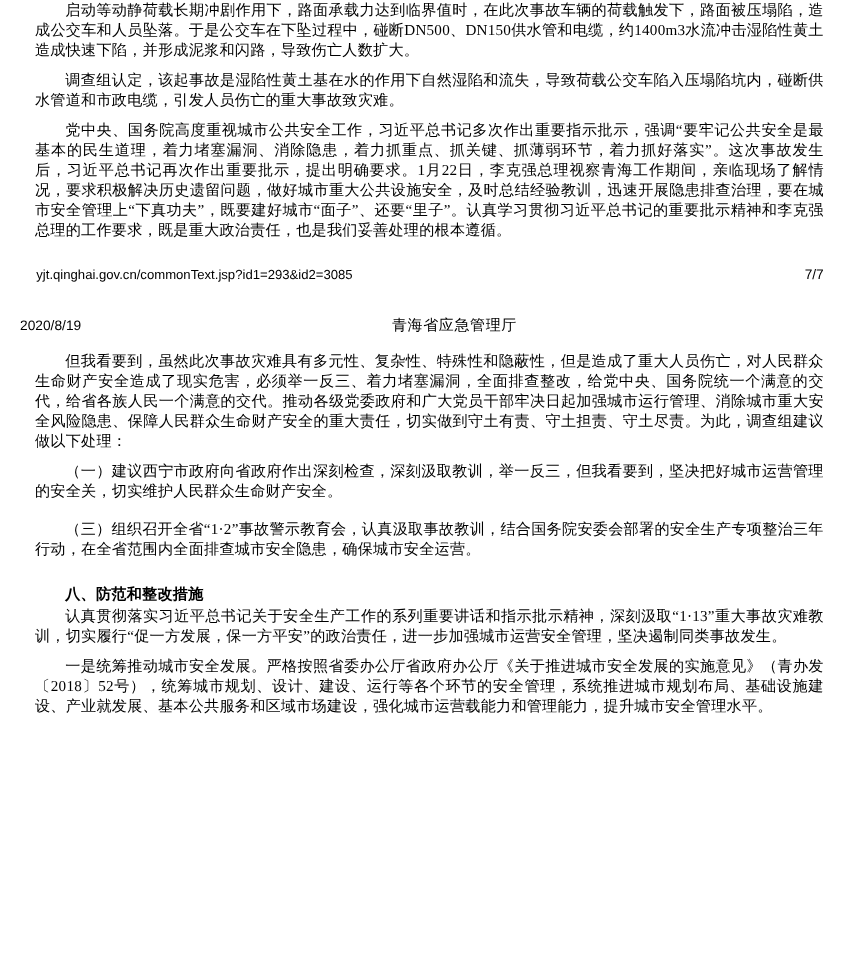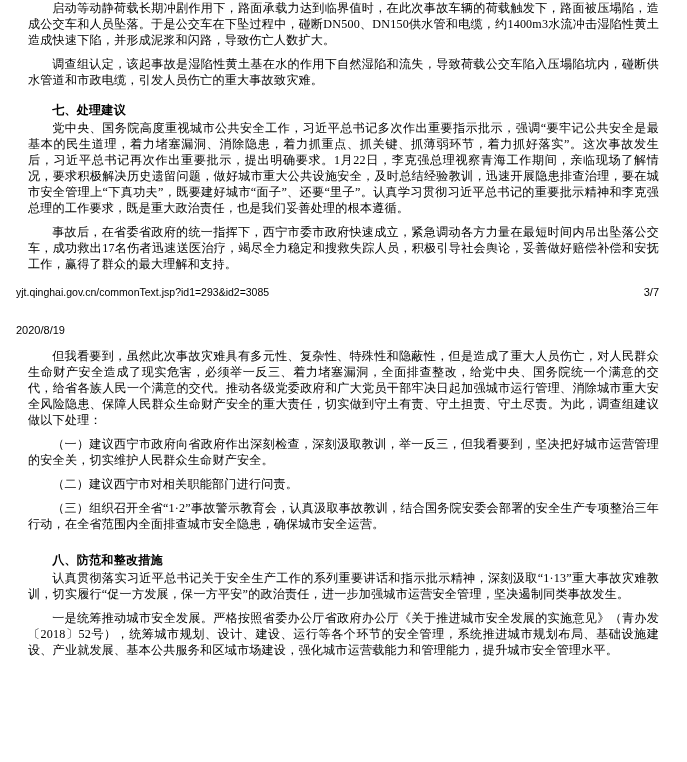--- a/index.html
+++ b/index.html
@@ -45,20 +45,21 @@
   
   .page-footer {
     display: flex;
     justify-content: space-between;
     align-items: center;
     padding: 0 28px 0 16px;
     margin-top: 14px;
     font-size: 11px;
     font-family: "Liberation Sans", sans-serif;
     color: #000;
+    margin-left: 13px;
   }
   .footer-url {
     font-size: 10.5px;
     letter-spacing: 0;
   }
   .footer-pageno {
     font-size: 11px;
   }
 
   
@@ -93,43 +94,41 @@
 </head>
 <body>
 
 <div class="page">
 
   <div class="doc-section">
     <p class="para">启动等动静荷载长期冲剧作用下，路面承载力达到临界值时，在此次事故车辆的荷载触发下，路面被压塌陷，造成公交车和人员坠落。于是公交车在下坠过程中，碰断DN500、DN150供水管和电缆，约1400m3水流冲击湿陷性黄土造成快速下陷，并形成泥浆和闪路，导致伤亡人数扩大。</p>
     <div class="spacer-sm"></div>
     <p class="para">调查组认定，该起事故是湿陷性黄土基在水的作用下自然湿陷和流失，导致荷载公交车陷入压塌陷坑内，碰断供水管道和市政电缆，引发人员伤亡的重大事故致灾难。</p>
     <div class="spacer-sm"></div>
-    <p class="para heading">七、处理建议</p>
     <p class="para">党中央、国务院高度重视城市公共安全工作，习近平总书记多次作出重要指示批示，强调“要牢记公共安全是最基本的民生道理，着力堵塞漏洞、消除隐患，着力抓重点、抓关键、抓薄弱环节，着力抓好落实”。这次事故发生后，习近平总书记再次作出重要批示，提出明确要求。1月22日，李克强总理视察青海工作期间，亲临现场了解情况，要求积极解决历史遗留问题，做好城市重大公共设施安全，及时总结经验教训，迅速开展隐患排查治理，要在城市安全管理上“下真功夫”，既要建好城市“面子”、还要“里子”。认真学习贯彻习近平总书记的重要批示精神和李克强总理的工作要求，既是重大政治责任，也是我们妥善处理的根本遵循。</p>
     <div class="spacer-sm"></div>
-    <p class="para">事故后，在省委省政府的统一指挥下，西宁市委市政府快速成立，紧急调动各方力量在最短时间内吊出坠落公交车，成功救出17名伤者迅速送医治疗，竭尽全力稳定和搜救失踪人员，积极引导社会舆论，妥善做好赔偿补偿和安抚工作，赢得了群众的最大理解和支持。</p>
   </div>
 
   <div class="page-footer">
     <span class="footer-url">yjt.qinghai.gov.cn/commonText.jsp?id1=293&amp;id2=3085</span>
-    <span class="footer-pageno">3/7</span>
+    <span class="footer-pageno">7/7</span>
   </div>
 
   <div class="page-gap"></div>
 
   <div class="page-header">
     <span class="header-date">2020/8/19</span>
+    <span class="header-title">青海省应急管理厅</span>
   </div>
 
   <div class="doc-section">
     <p class="para">但我看要到，虽然此次事故灾难具有多元性、复杂性、特殊性和隐蔽性，但是造成了重大人员伤亡，对人民群众生命财产安全造成了现实危害，必须举一反三、着力堵塞漏洞，全面排查整改，给党中央、国务院统一个满意的交代，给省各族人民一个满意的交代。推动各级党委政府和广大党员干部牢决日起加强城市运行管理、消除城市重大安全风险隐患、保障人民群众生命财产安全的重大责任，切实做到守土有责、守土担责、守土尽责。为此，调查组建议做以下处理：</p>
     <div class="spacer-sm"></div>
     <p class="para">（一）建议西宁市政府向省政府作出深刻检查，深刻汲取教训，举一反三，但我看要到，坚决把好城市运营管理的安全关，切实维护人民群众生命财产安全。</p>
     <div class="spacer-sm"></div>
-    <p class="para">（二）建议西宁市对相关职能部门进行问责。</p>
     <div class="spacer-sm"></div>
     <p class="para">（三）组织召开全省“1·2”事故警示教育会，认真汲取事故教训，结合国务院安委会部署的安全生产专项整治三年行动，在全省范围内全面排查城市安全隐患，确保城市安全运营。</p>
     <div class="spacer-md"></div>
     <p class="para heading">八、防范和整改措施</p>
     <p class="para">认真贯彻落实习近平总书记关于安全生产工作的系列重要讲话和指示批示精神，深刻汲取“1·13”重大事故灾难教训，切实履行“促一方发展，保一方平安”的政治责任，进一步加强城市运营安全管理，坚决遏制同类事故发生。</p>
     <div class="spacer-sm"></div>
     <p class="para">一是统筹推动城市安全发展。严格按照省委办公厅省政府办公厅《关于推进城市安全发展的实施意见》（青办发〔2018〕52号），统筹城市规划、设计、建设、运行等各个环节的安全管理，系统推进城市规划布局、基础设施建设、产业就发展、基本公共服务和区域市场建设，强化城市运营载能力和管理能力，提升城市安全管理水平。</p>
 
   </div>
 

